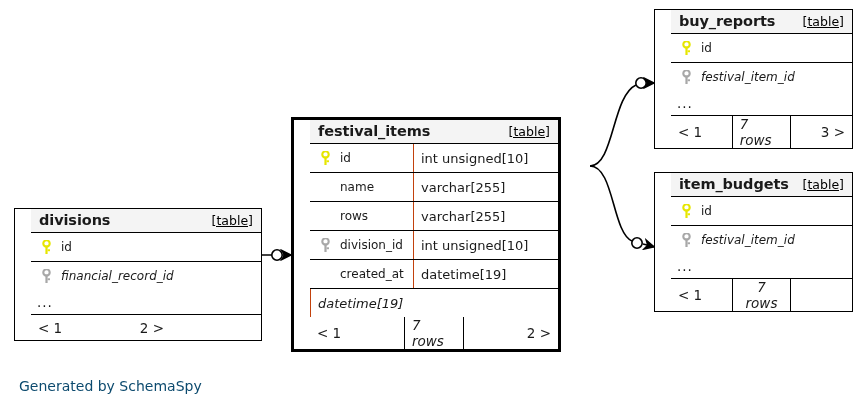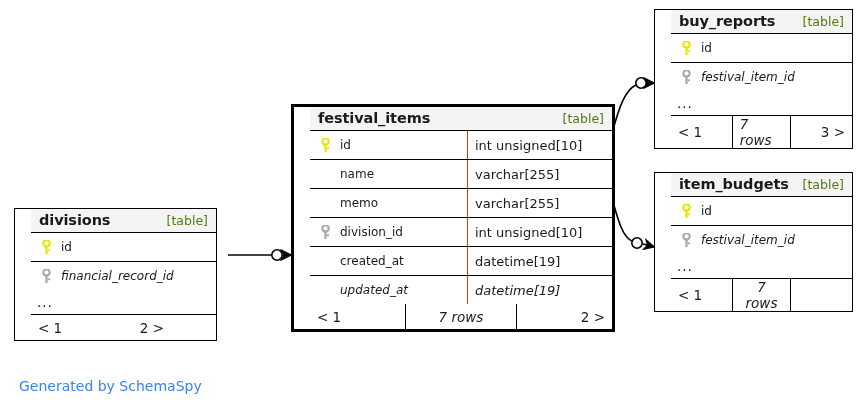--- a/index.html
+++ b/index.html
@@ -56,22 +56,23 @@
     padding: 3px 8px 4px 8px;
     white-space: nowrap;
   }
   .tbl-name {
     font-weight: bold;
     font-size: 14.5px;
     letter-spacing: -0.1px;
   }
   .tbl-kind {
     font-size: 12.5px;
-    color: #4d7c0f;
+    color: #000000;
     padding-left: 12px;
+    text-decoration: underline;
   }
 
   .tbl-rows {
     display: flex;
     flex-direction: column;
   }
 
   .tbl-row {
     display: flex;
     align-items: stretch;
@@ -135,22 +136,22 @@
     align-items: center;
     font-size: 13.5px;
     padding: 0 7px;
     box-sizing: border-box;
   }
   .foot-prev  { justify-content: flex-start; }
   .foot-rows  { justify-content: center;  border-left: 1px solid #000000; border-right: 1px solid #000000; font-style: italic; }
   .foot-next  { justify-content: flex-end; }
 
   
-  #table-divisions       { left: 14px;  top: 208px; width: 203px; }
-  #table-festival-items  { left: 291px; top: 104px; width: 324px; }
+  #table-divisions       { left: 14px;  top: 208px; width: 248px; }
+  #table-festival-items  { left: 291px; top: 117px; width: 270px; }
   #table-buy-reports     { left: 654px; top: 9px;   width: 199px; }
   #table-item-budgets    { left: 654px; top: 172px; width: 199px; text-align: center; }
 
   
   #table-festival-items .col-type { width: 130px; }
 
   
   #table-divisions      .foot-prev { width: 70px; }
   #table-divisions      .foot-rows { flex: 1 1 auto; }
   #table-divisions      .foot-next { width: 70px; }
@@ -166,21 +167,21 @@
   #table-item-budgets   .foot-prev { width: 62px; }
   #table-item-budgets   .foot-rows { flex: 1 1 auto; }
   #table-item-budgets   .foot-next { width: 62px; }
 
   
   #generated-caption {
     position: absolute;
     left: 19px;
     top: 378px;
     font-size: 14px;
-    color: #3b82f6;
+    color: #0c4a6e;
     z-index: 2;
   }
 </style>
 </head>
 <body>
 
 <div id="diagram-canvas">
 
   <svg id="connector-layer" viewBox="0 0 865 409" width="865" height="409">
     <defs>
@@ -271,21 +272,21 @@
         <div class="col-name">
           <span class="key-slot"></span>
           <span>name</span>
         </div>
         <div class="col-type">varchar[255]</div>
       </div>
 
       <div class="tbl-row">
         <div class="col-name">
           <span class="key-slot"></span>
-          <span>memo</span>
+          <span>rows</span>
         </div>
         <div class="col-type">varchar[255]</div>
       </div>
 
       <div class="tbl-row">
         <div class="col-name">
           <span class="key-slot">
             <svg width="11" height="15" viewBox="0 0 11 15">
               <circle cx="5.5" cy="3.4" r="3.2" fill="none" stroke="#a8a8a8" stroke-width="2.1"></circle>
               <rect x="4.4" y="5.6" width="2.2" height="8.4" fill="#a8a8a8"></rect>
@@ -299,24 +300,20 @@
 
       <div class="tbl-row">
         <div class="col-name">
           <span class="key-slot"></span>
           <span>created_at</span>
         </div>
         <div class="col-type">datetime[19]</div>
       </div>
 
       <div class="tbl-row">
-        <div class="col-name">
-          <span class="key-slot"></span>
-          <span>updated_at</span>
-        </div>
         <div class="col-type">datetime[19]</div>
       </div>
 
     </div>
     <div class="tbl-footer">
       <div class="foot-cell foot-prev">&lt; 1</div>
       <div class="foot-cell foot-rows">7 rows</div>
       <div class="foot-cell foot-next">2 &gt;</div>
     </div>
   </div>

